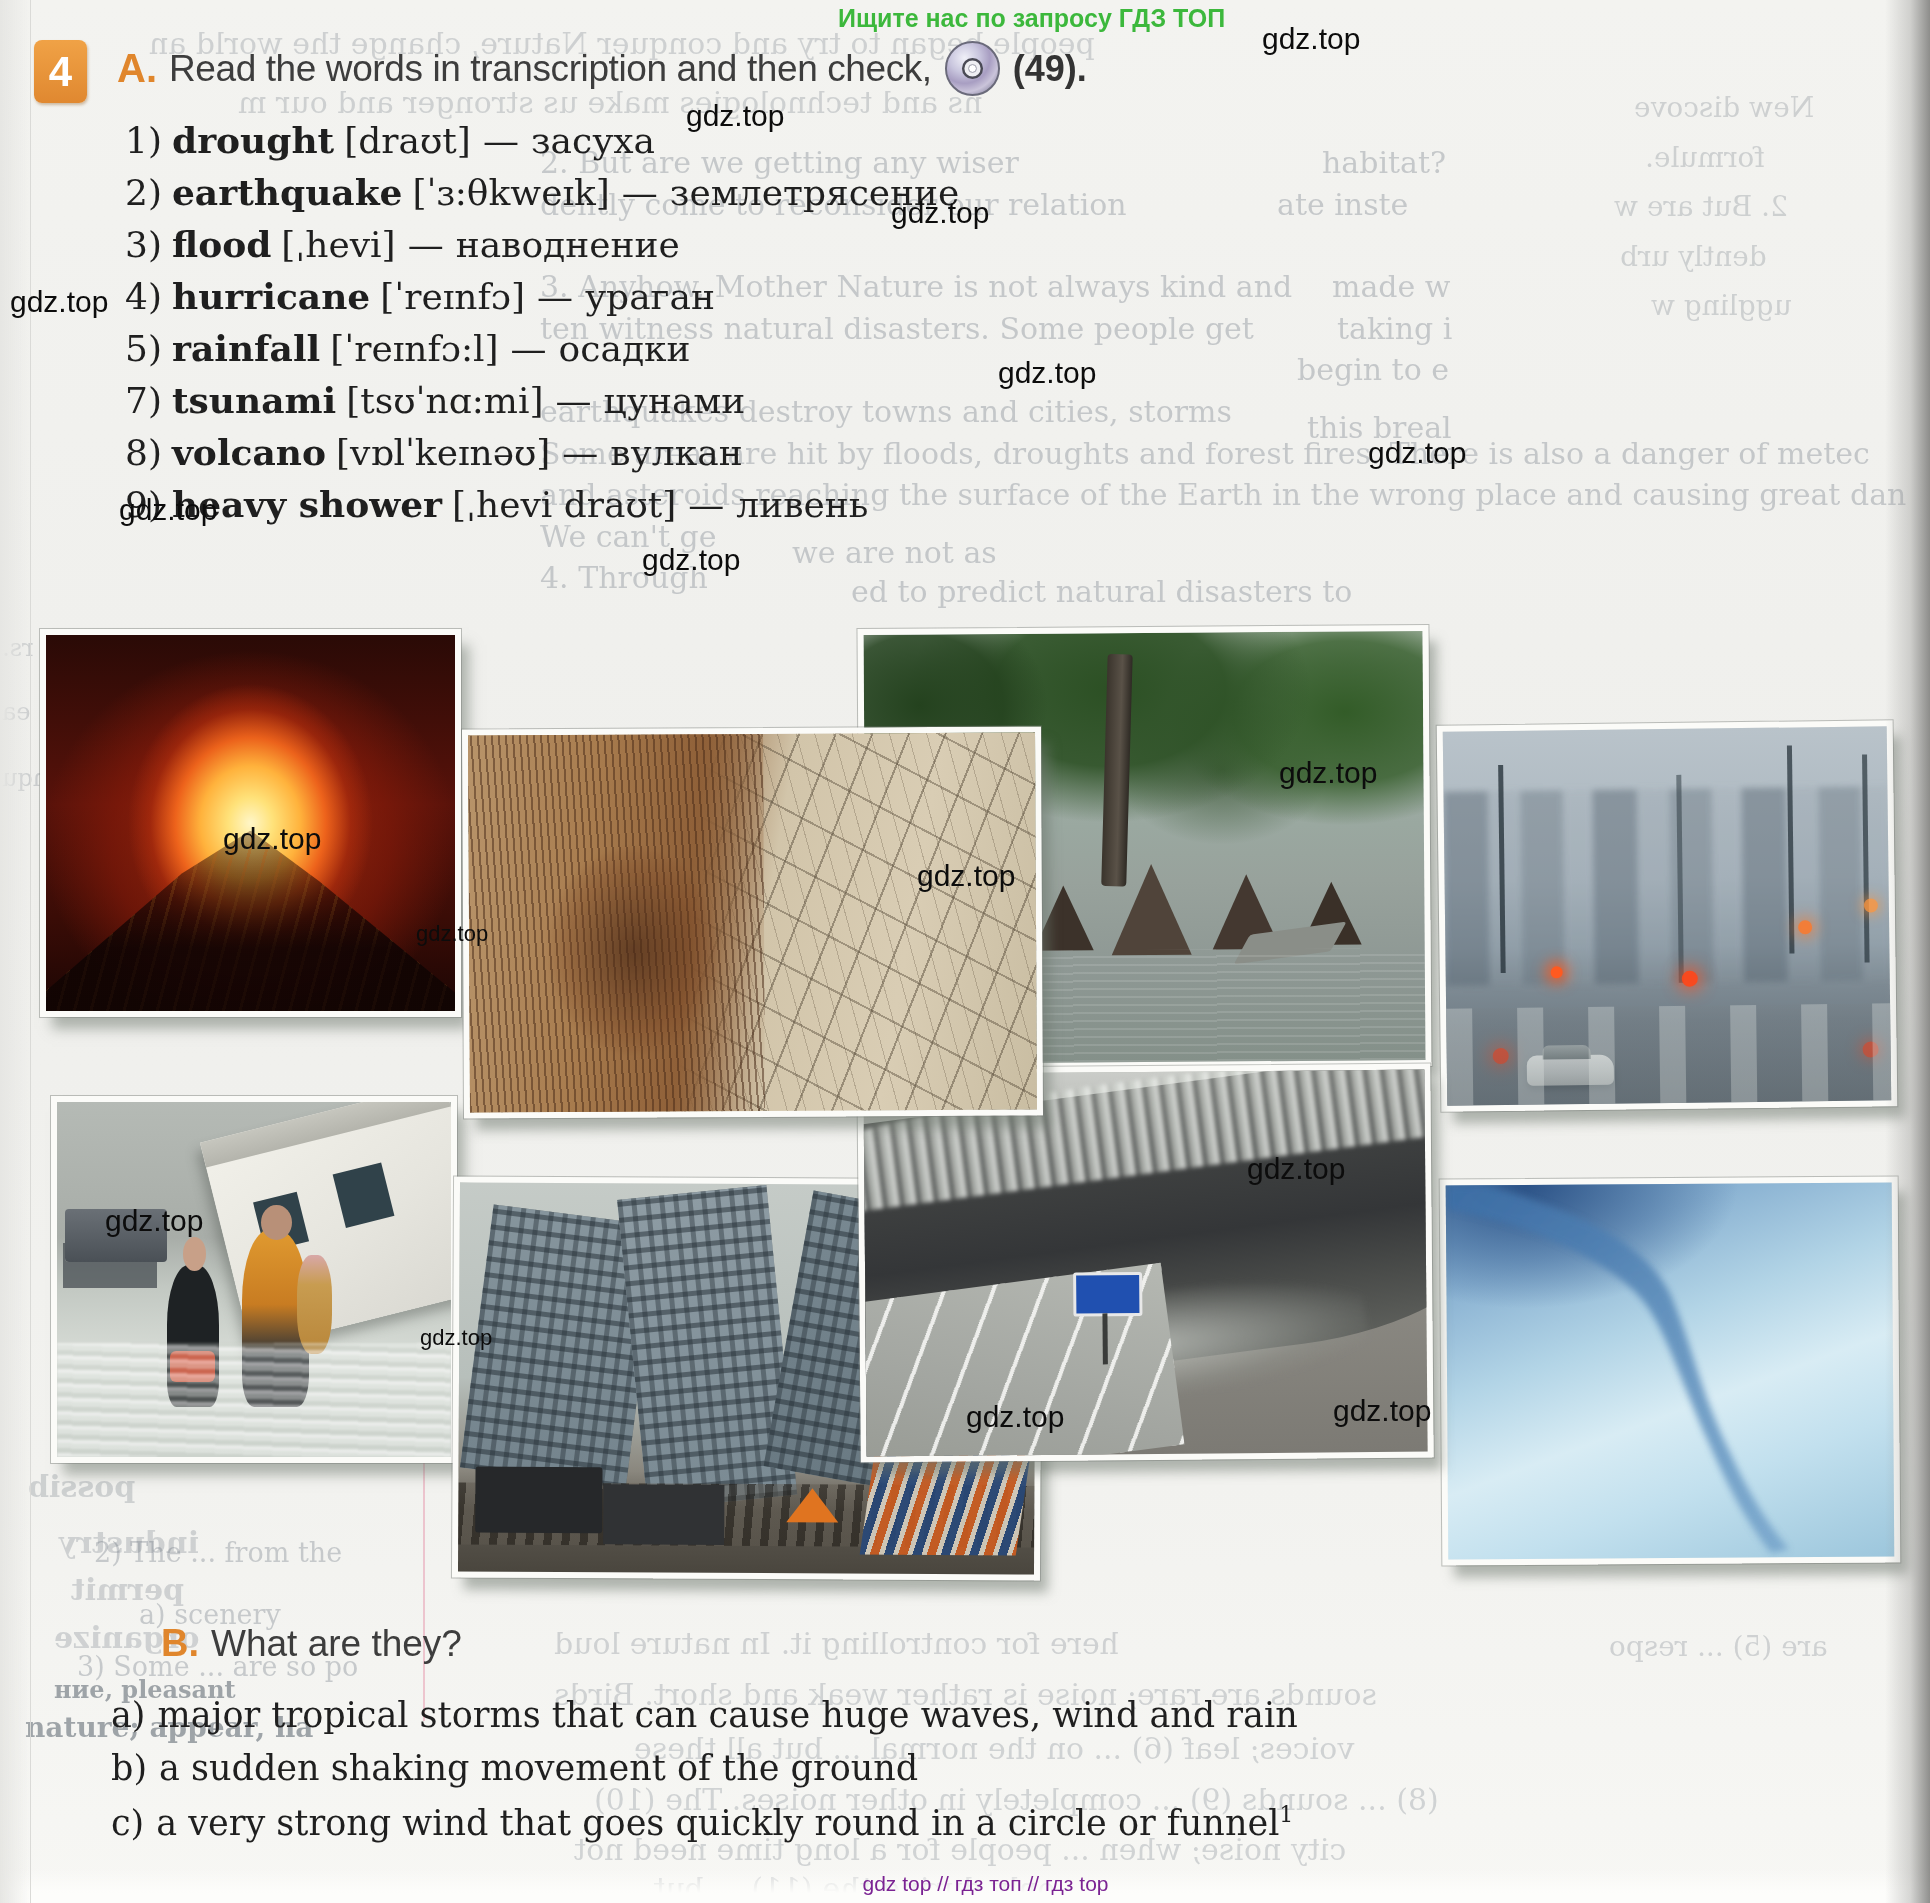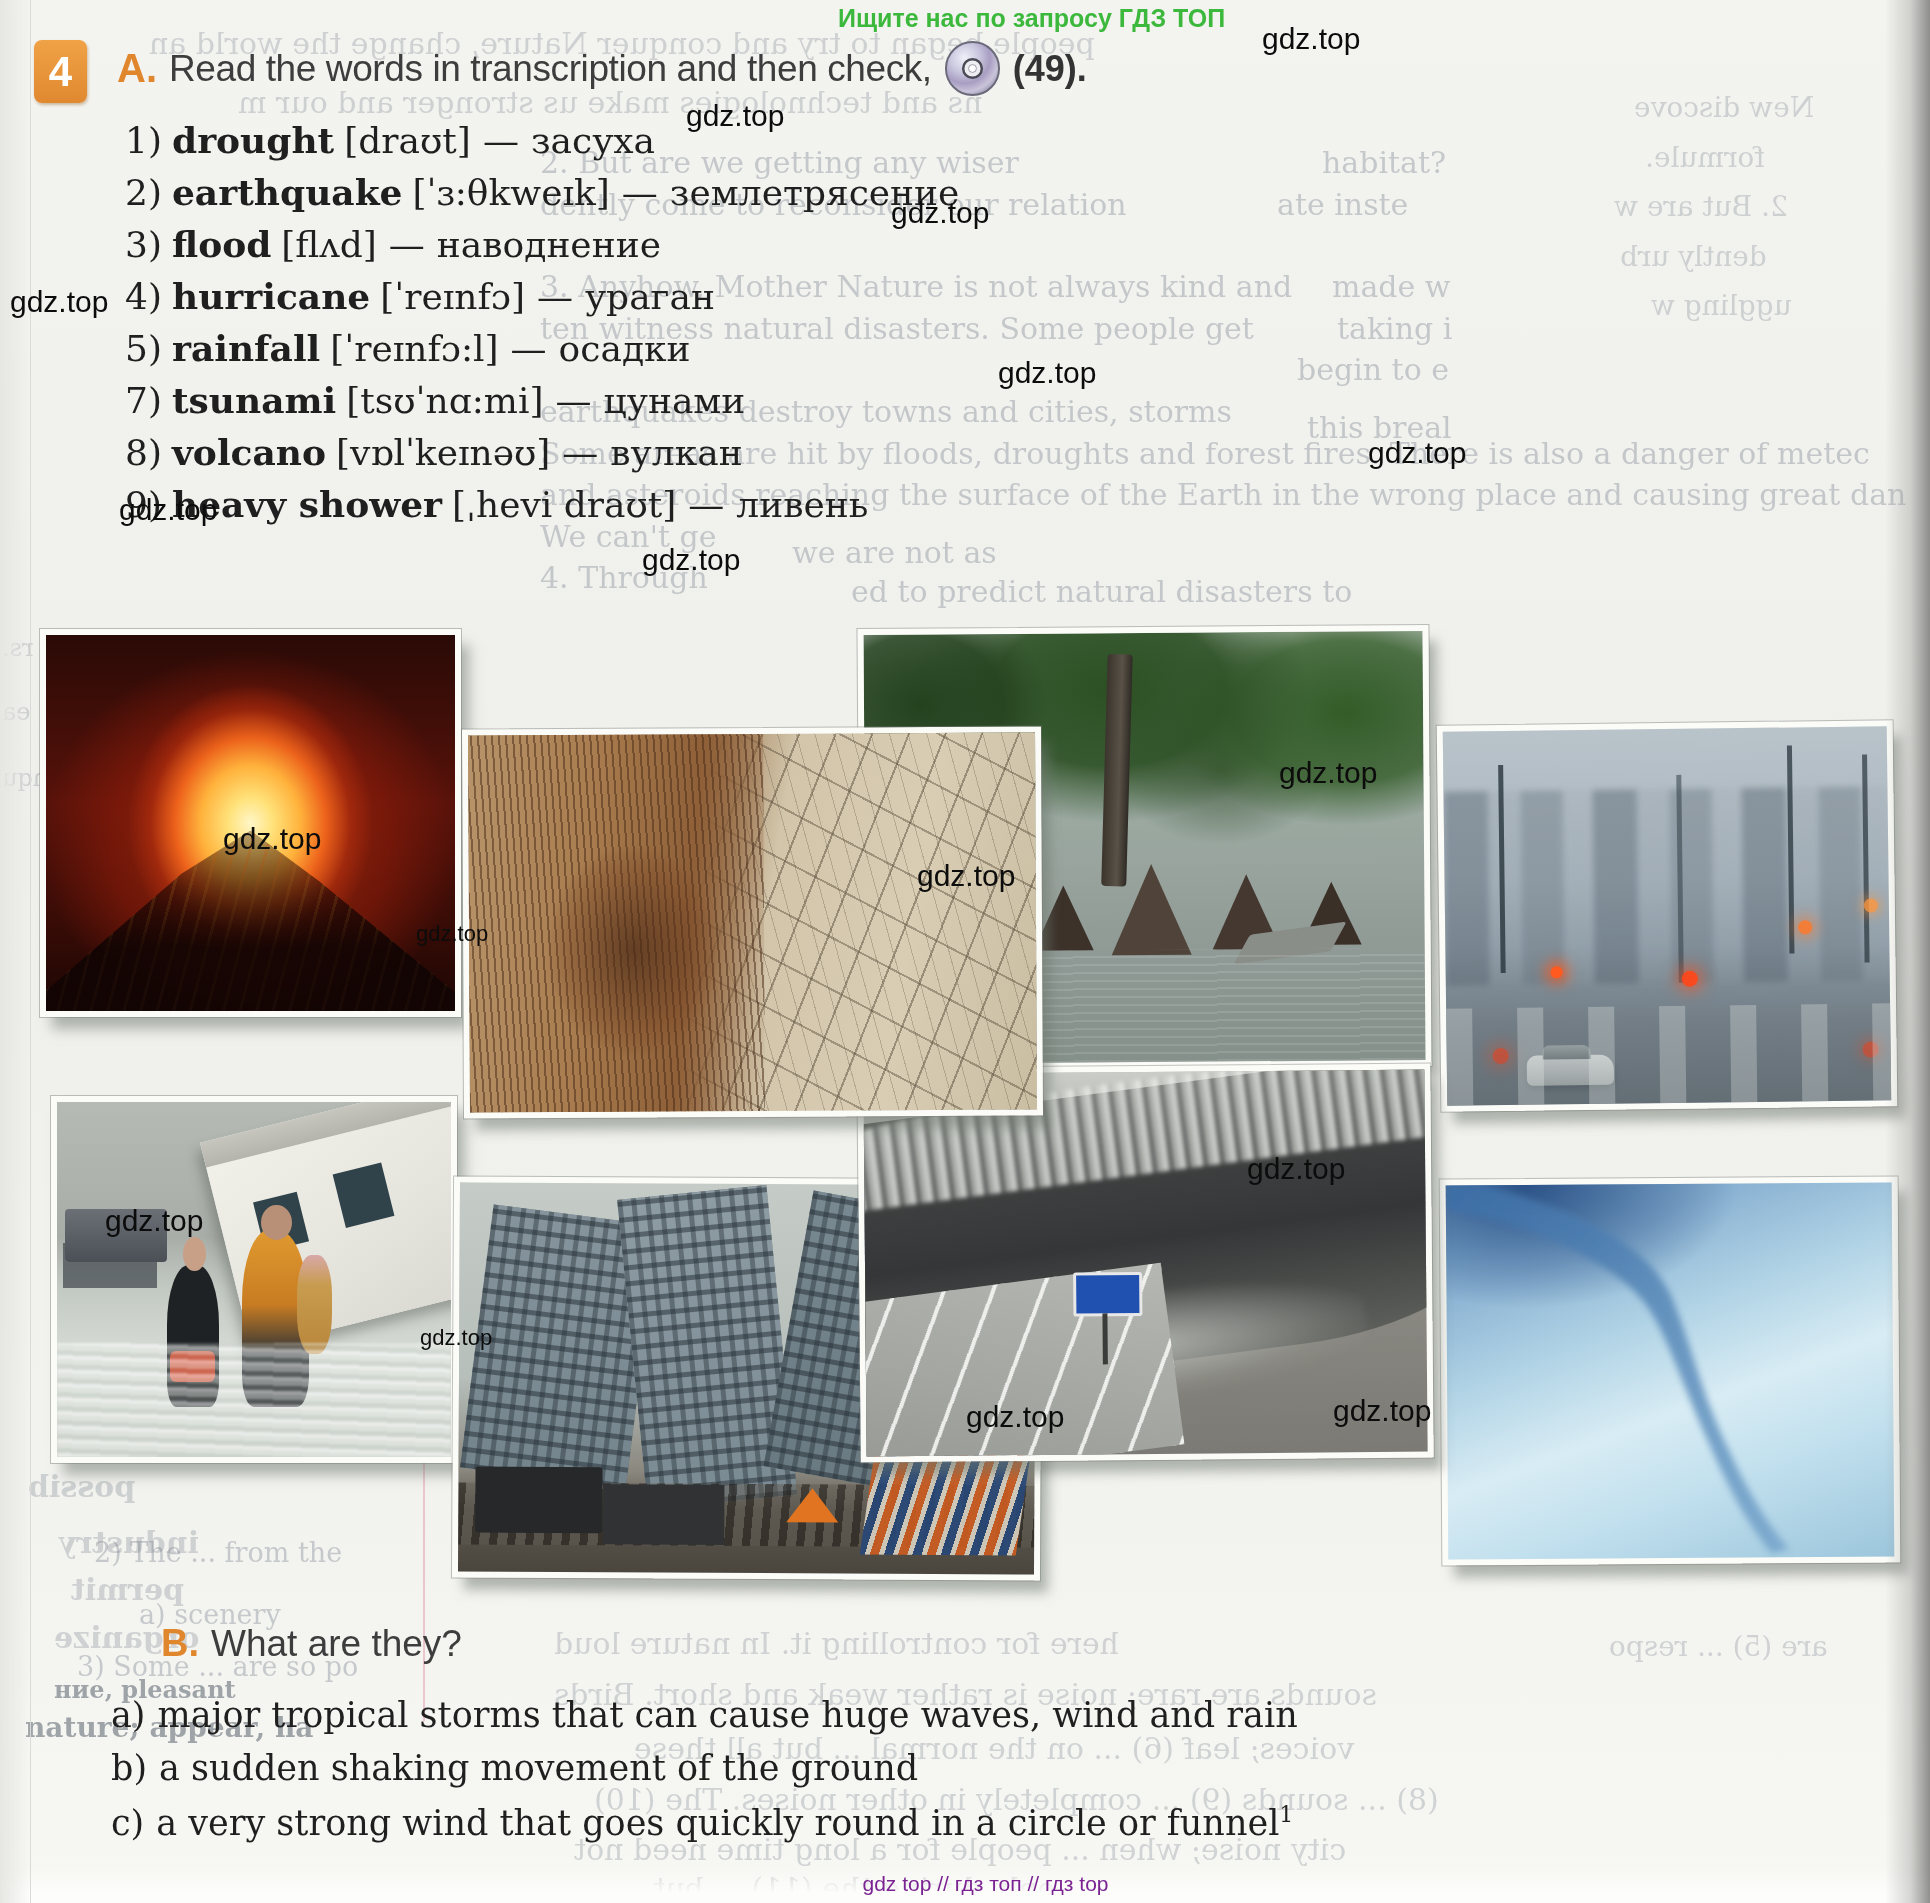--- a/index.html
+++ b/index.html
@@ -252,21 +252,21 @@
       <circle cx="29" cy="29" r="27" fill="url(#cdg)" stroke="#6a6a7a" stroke-width="2"></circle>
       <circle cx="29" cy="29" r="9.5" fill="#eeeef2" stroke="#4a4a55" stroke-width="2.5"></circle>
       <circle cx="29" cy="29" r="4" fill="#ffffff" stroke="#9a9aa8" stroke-width="1"></circle>
     </svg>
     <span class="track">(49).</span>
   </div>
 
   <div class="wordlist">
     <div class="wrow"><span class="wnum">1)</span><span class="wword">drought</span><span class="wtr">[draʊt]</span><span class="wdash">—</span><span class="wru">засуха</span></div>
     <div class="wrow"><span class="wnum">2)</span><span class="wword">earthquake</span><span class="wtr">[ˈɜ:θkweɪk]</span><span class="wdash">—</span><span class="wru">землетрясение</span></div>
-    <div class="wrow"><span class="wnum">3)</span><span class="wword">flood</span><span class="wtr">[flʌd]</span><span class="wdash">—</span><span class="wru">наводнение</span></div>
+    <div class="wrow"><span class="wnum">3)</span><span class="wword">flood</span><span class="wtr">[ˌhevi]</span><span class="wdash">—</span><span class="wru">наводнение</span></div>
     <div class="wrow"><span class="wnum">4)</span><span class="wword">hurricane</span><span class="wtr">[ˈreɪnfɔ]</span><span class="wdash">—</span><span class="wru">ураган</span></div>
     <div class="wrow"><span class="wnum">5)</span><span class="wword">rainfall</span><span class="wtr">[ˈreɪnfɔ:l]</span><span class="wdash">—</span><span class="wru">осадки</span></div>
     <div class="wrow"><span class="wnum">7)</span><span class="wword">tsunami</span><span class="wtr">[tsʊˈnɑ:mi]</span><span class="wdash">—</span><span class="wru">цунами</span></div>
     <div class="wrow"><span class="wnum">8)</span><span class="wword">volcano</span><span class="wtr">[vɒlˈkeɪnəʊ]</span><span class="wdash">—</span><span class="wru">вулкан</span></div>
     <div class="wrow"><span class="wnum">9)</span><span class="wword">heavy shower</span><span class="wtr">[ˌhevi draʊt]</span><span class="wdash">—</span><span class="wru">ливень</span></div>
   </div>
 
   <div class="photo ph-volcano">
       <div class="ph-in"></div>
     </div>

